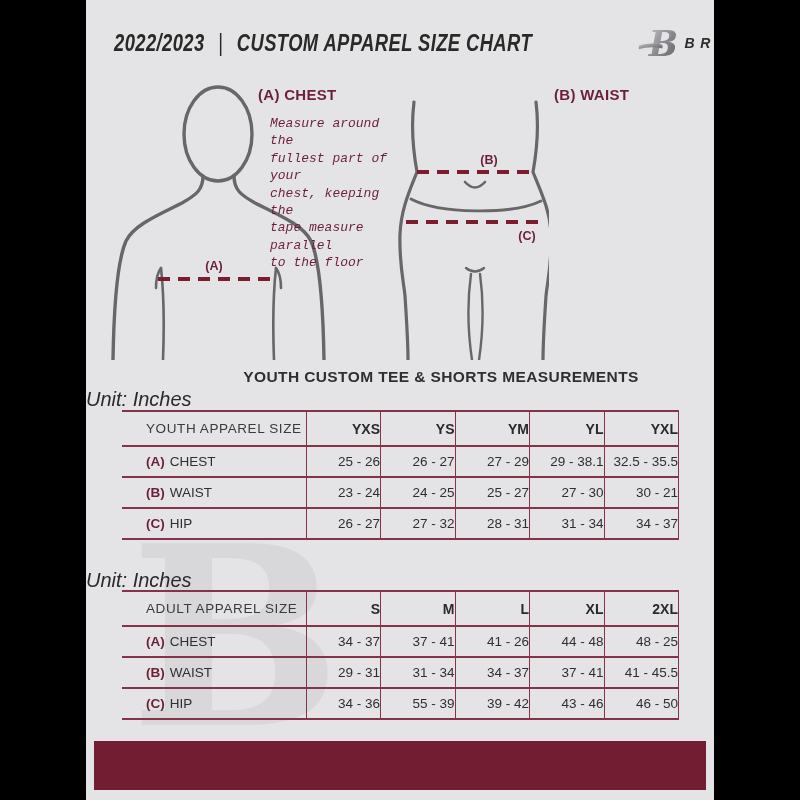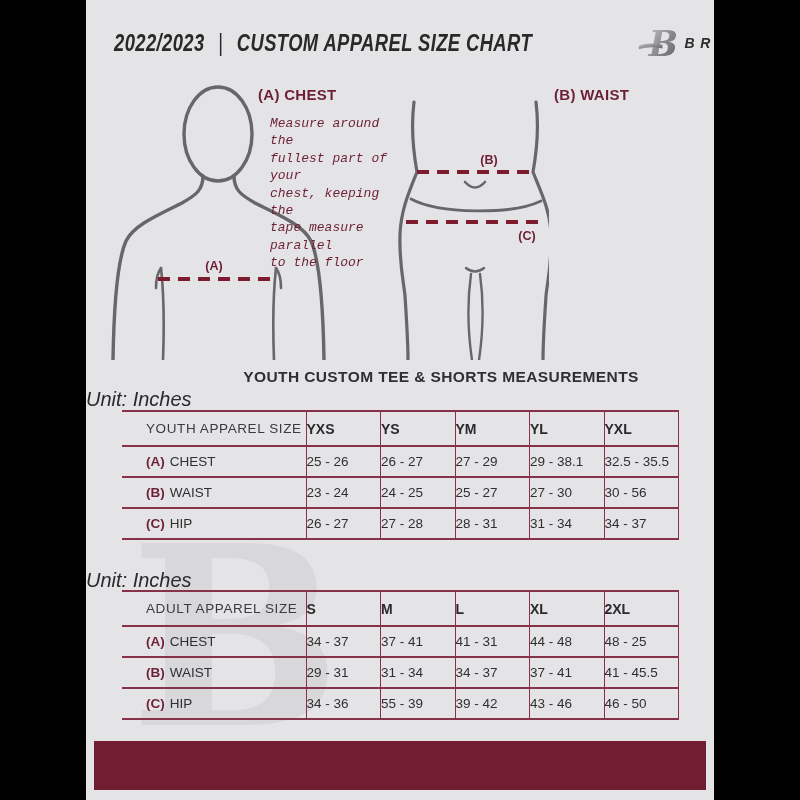--- a/index.html
+++ b/index.html
@@ -63,21 +63,21 @@
   }
   .size-table col.c-label{width:184px;}
   .size-table th,.size-table td{
     border-top:2px solid var(--bd);border-bottom:2px solid var(--bd);
     padding:0;background:transparent;
   }
   .size-table thead th{height:33px;}
   .size-table tbody td{height:29px;}
   .size-table .v{
     border-left:1.5px solid var(--bd);
-    text-align:left;font-size:13.5px;color:#2f2f31;
+    text-align:right;font-size:13.5px;color:#2f2f31;
   }
   .size-table .v:last-child{border-right:1.5px solid var(--bd);}
   .size-table thead .v{font-weight:700;font-size:14px;color:#2a2a2c;}
   .size-table .lbl{
     text-align:left;padding-left:24px;font-size:13.5px;color:#3b3b3d;
   }
   .size-table thead .lbl{font-weight:400;letter-spacing:.6px;}
   .size-table tbody .lbl{color:#2f2f31;}
   .size-table .px{font-weight:800;color:var(--maroon);margin-right:5px;}
   
@@ -196,26 +196,26 @@
           <td class="v">27 - 29</td>
           <td class="v">29 - 38.1</td>
           <td class="v">32.5 - 35.5</td>
         </tr>
         <tr>
           <td class="lbl"><span class="px">(B)</span><span>WAIST</span></td>
           <td class="v">23 - 24</td>
           <td class="v">24 - 25</td>
           <td class="v">25 - 27</td>
           <td class="v">27 - 30</td>
-          <td class="v">30 - 56</td>
+          <td class="v">30 - 21</td>
         </tr>
         <tr>
           <td class="lbl"><span class="px">(C)</span><span>HIP</span></td>
           <td class="v">26 - 27</td>
-          <td class="v">27 - 28</td>
+          <td class="v">27 - 32</td>
           <td class="v">28 - 31</td>
           <td class="v">31 - 34</td>
           <td class="v">34 - 37</td>
         </tr>
       </tbody>
     </table>
 
     <div class="unit-line" style="top:569px;">Unit: Inches</div>
 
     <table class="size-table" style="top:590px;">
@@ -235,21 +235,21 @@
           <th class="v">L</th>
           <th class="v">XL</th>
           <th class="v">2XL</th>
         </tr>
       </thead>
       <tbody>
         <tr>
           <td class="lbl"><span class="px">(A)</span><span>CHEST</span></td>
           <td class="v">34 - 37</td>
           <td class="v">37 - 41</td>
-          <td class="v">41 - 31</td>
+          <td class="v">41 - 26</td>
           <td class="v">44 - 48</td>
           <td class="v">48 - 25</td>
         </tr>
         <tr>
           <td class="lbl"><span class="px">(B)</span><span>WAIST</span></td>
           <td class="v">29 - 31</td>
           <td class="v">31 - 34</td>
           <td class="v">34 - 37</td>
           <td class="v">37 - 41</td>
           <td class="v">41 - 45.5</td>

